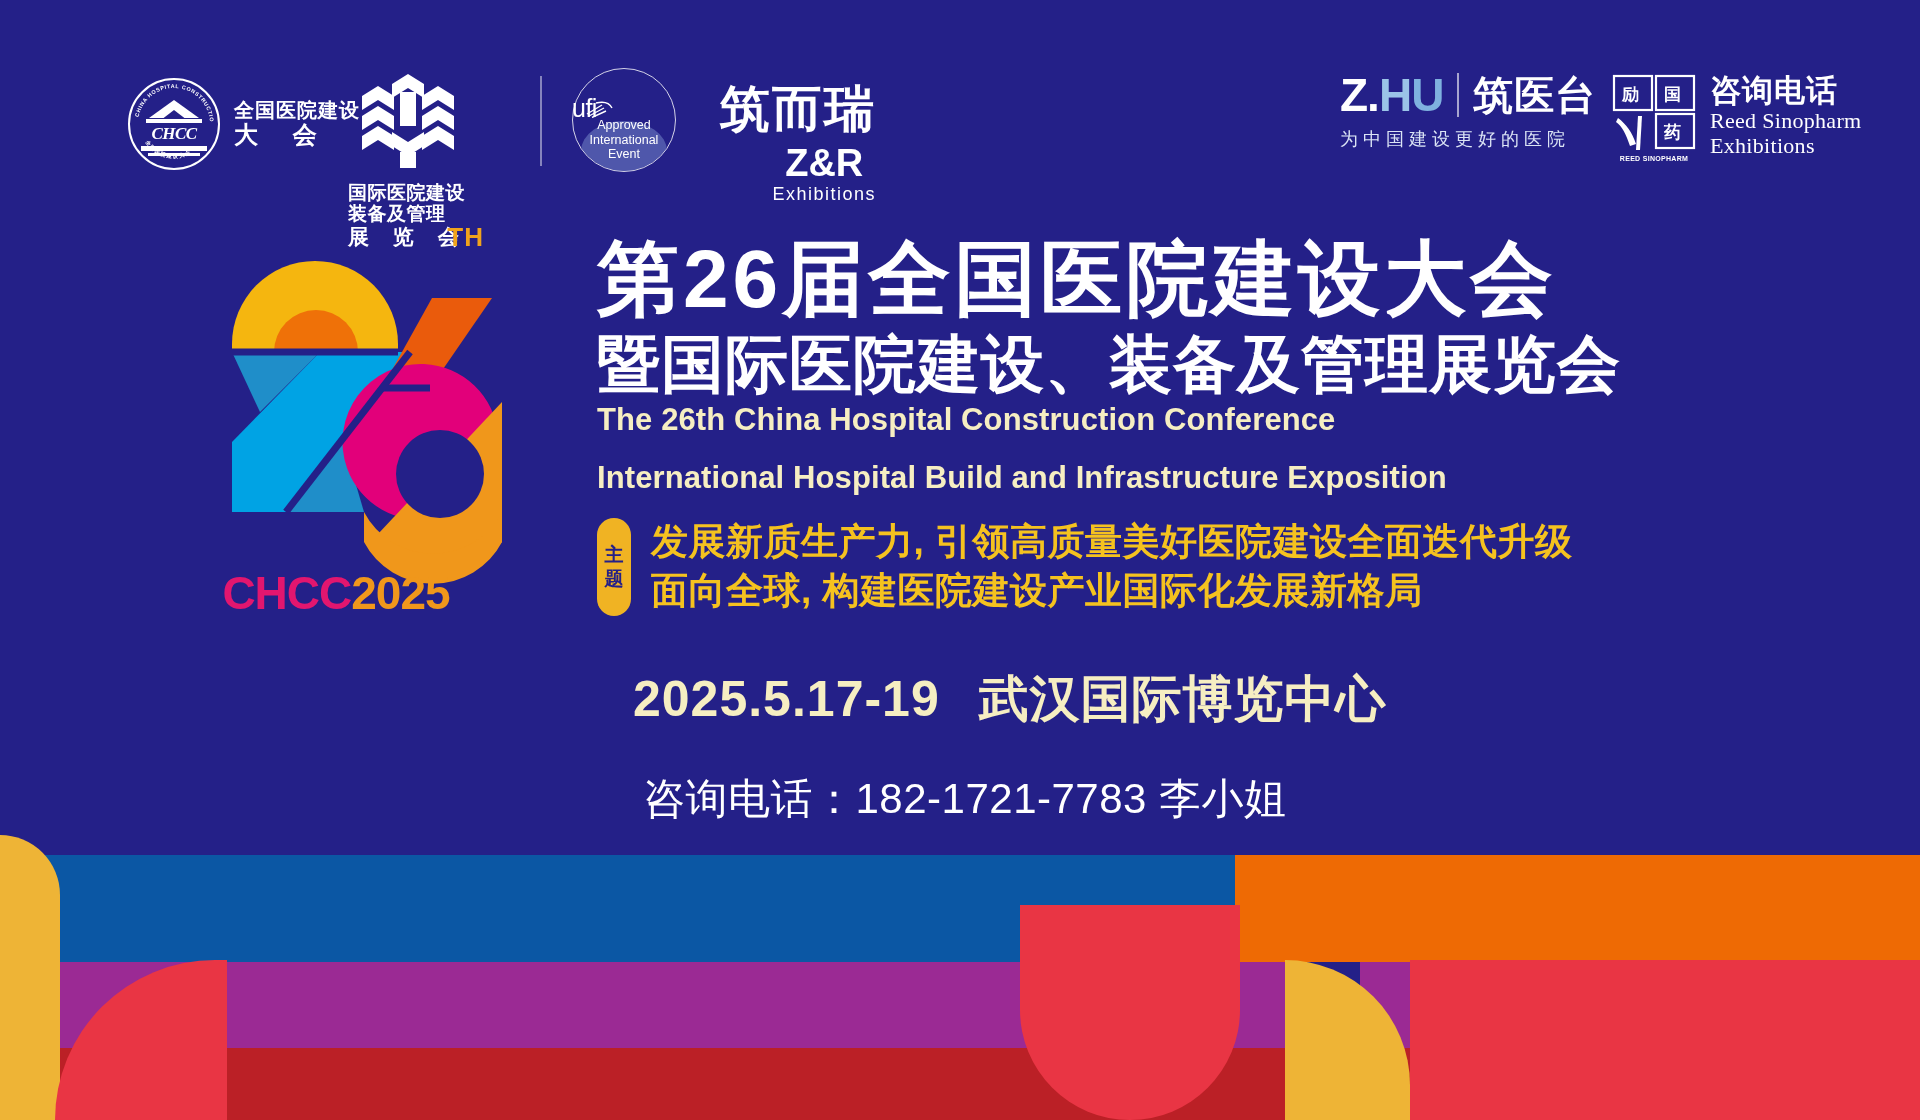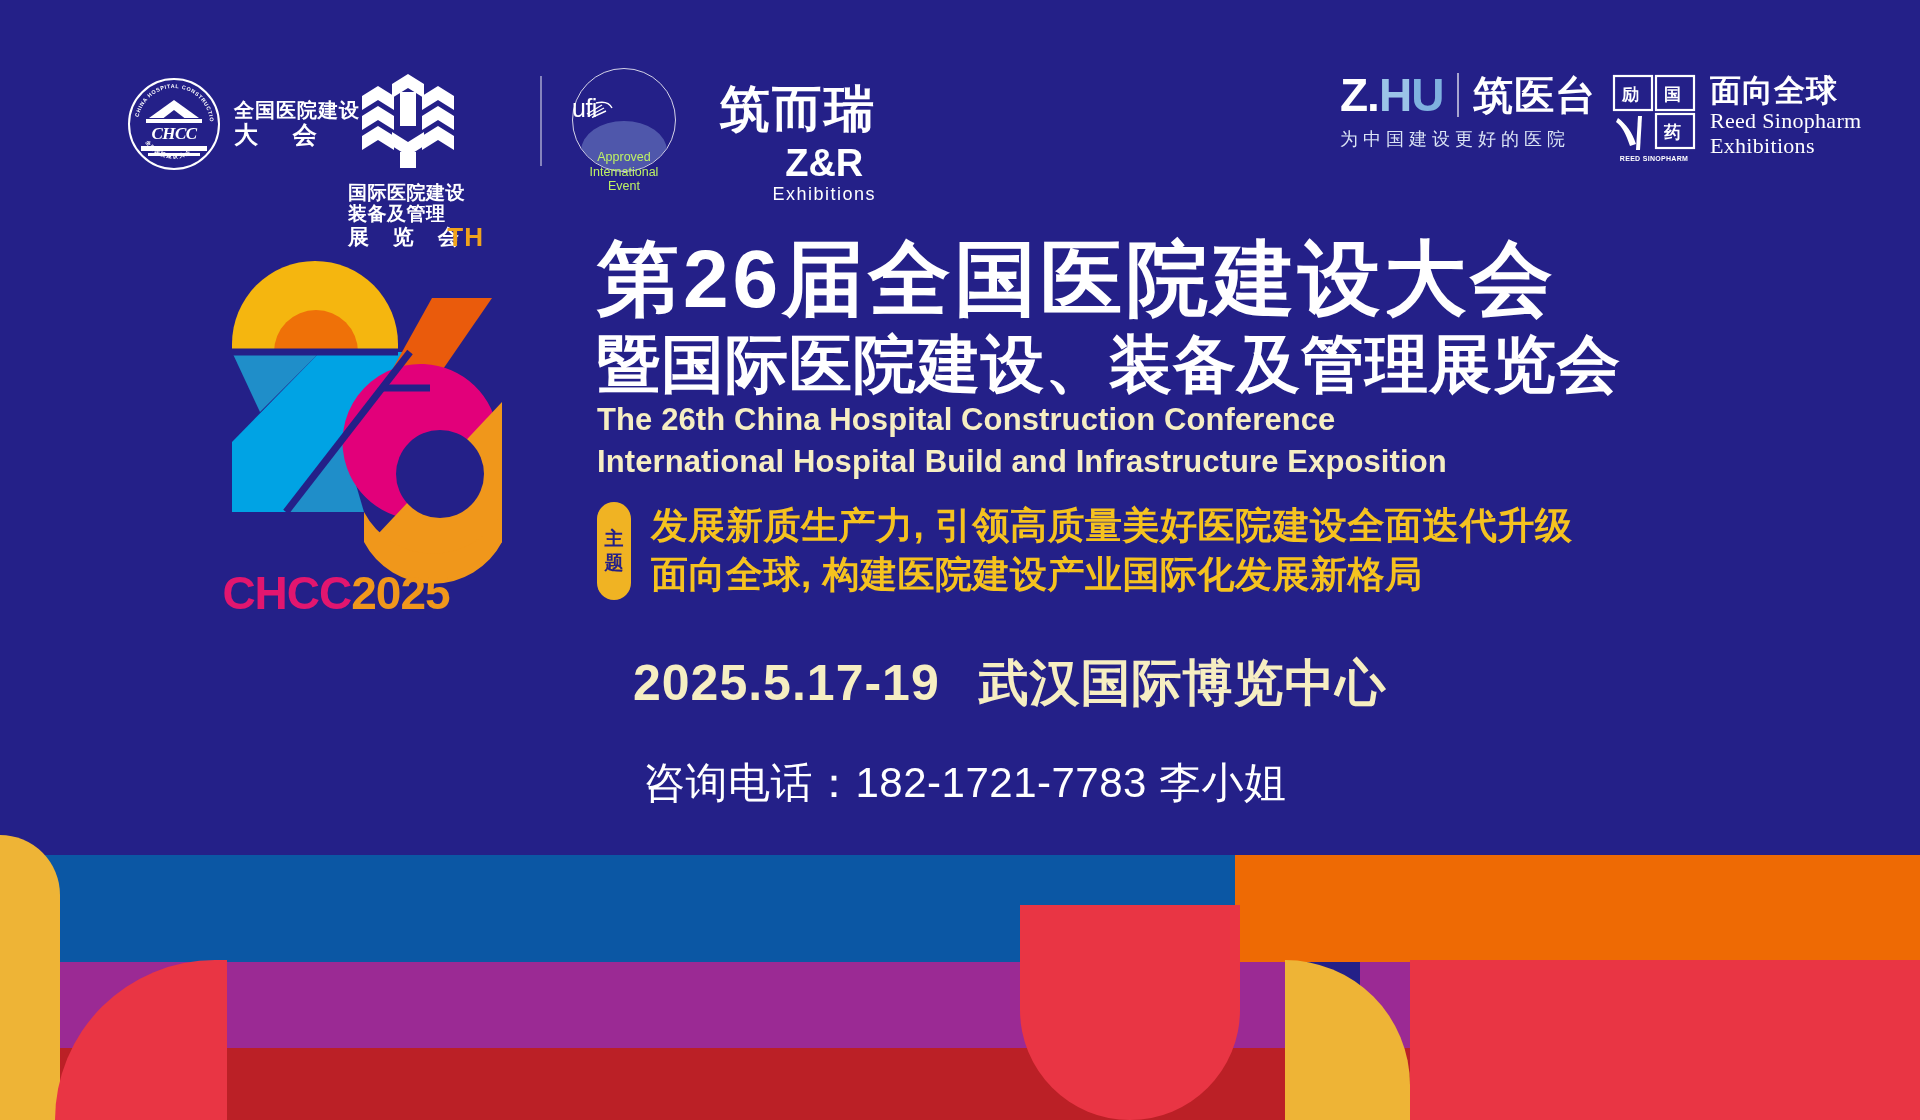--- a/index.html
+++ b/index.html
@@ -85,21 +85,21 @@
     position:absolute;left:8px;top:52px;width:86px;height:60px;border-radius:50%;
     background:rgba(140,165,220,.42);
   }
   .ufi-word{
     position:absolute;left:0;right:0;top:26px;text-align:left;
     font-size:25px;font-weight:400;color:#fff;letter-spacing:-.5px;
   }
   .ufi-swoosh{position:absolute;left:14px;top:32px;}
   .ufi-sub{
     position:absolute;left:0;right:0;top:50px;text-align:center;
-    font-size:12.5px;line-height:1.16;color:#bef264;font-weight:400;margin-top:32px;
+    font-size:12.5px;line-height:1.16;color:#ffffff;font-weight:400;
   }
 
   .logo-zr{position:absolute;left:720px;top:84px;display:flex;align-items:flex-end;gap:10px;flex-direction:column;}
   .zr-cn{font-size:50px;font-weight:700;color:#fff;letter-spacing:2px;line-height:1;}
   .zr-en{color:#fff;line-height:1;padding-bottom:2px;}
   .zr-en .big{font-size:38px;font-weight:700;letter-spacing:0px;text-align:center;}
   .zr-en .small{font-size:18px;font-weight:400;letter-spacing:1.5px;margin-top:3px;}
 
   .logo-zhu{position:absolute;left:1340px;top:72px;}
   .zhu-row{display:flex;align-items:center;gap:14px;}
@@ -298,21 +298,21 @@
               <text x="54" y="66">药</text>
           </g>
           <g fill="#ffffff">
             <path d="M8,46 C16,52 22,60 26,72 L20,74 C16,62 12,54 6,50 Z"></path>
             <path d="M28,44 L32,44 L30,78 L26,78 Z"></path>
           </g>
         </svg>
         <div class="lbl">REED SINOPHARM</div>
       </div>
       <div class="reed-txt">
-        <div class="cn">面向全球</div>
+        <div class="cn">咨询电话</div>
         <div class="en1">Reed Sinopharm</div>
         <div class="en2">Exhibitions</div>
       </div>
     </div>
   </div>
 
   <div class="emblem">
     <svg width="312" height="400" viewBox="0 0 312 400">
 
       <path d="M40,132 A83,83 0 0 1 206,132 L206,140 L40,140 Z" fill="#f5b60f"></path>
@@ -344,21 +344,21 @@
     <div class="th">TH</div>
   </div>
   <div class="emblem-name">
     <span class="a">CHCC</span><span class="b">2025</span>
   </div>
 
   <div class="main">
     <div class="t1">第26届全国医院建设大会</div>
     <div class="t2">暨国际医院建设、装备及管理展览会</div>
     <div class="t3">The 26th China Hospital Construction Conference</div>
-    <div class="t3" style="margin-top:0">International Hospital Build and Infrastructure Exposition</div>
+    <div class="t3" style="margin-top:16px">International Hospital Build and Infrastructure Exposition</div>
 
     <div class="theme">
       <div class="theme-badge">
         <span>主</span>
         <span>题</span>
       </div>
       <div class="theme-lines">
         <div>发展新质生产力, 引领高质量美好医院建设全面迭代升级</div>
         <div>面向全球, 构建医院建设产业国际化发展新格局</div>
       </div>

